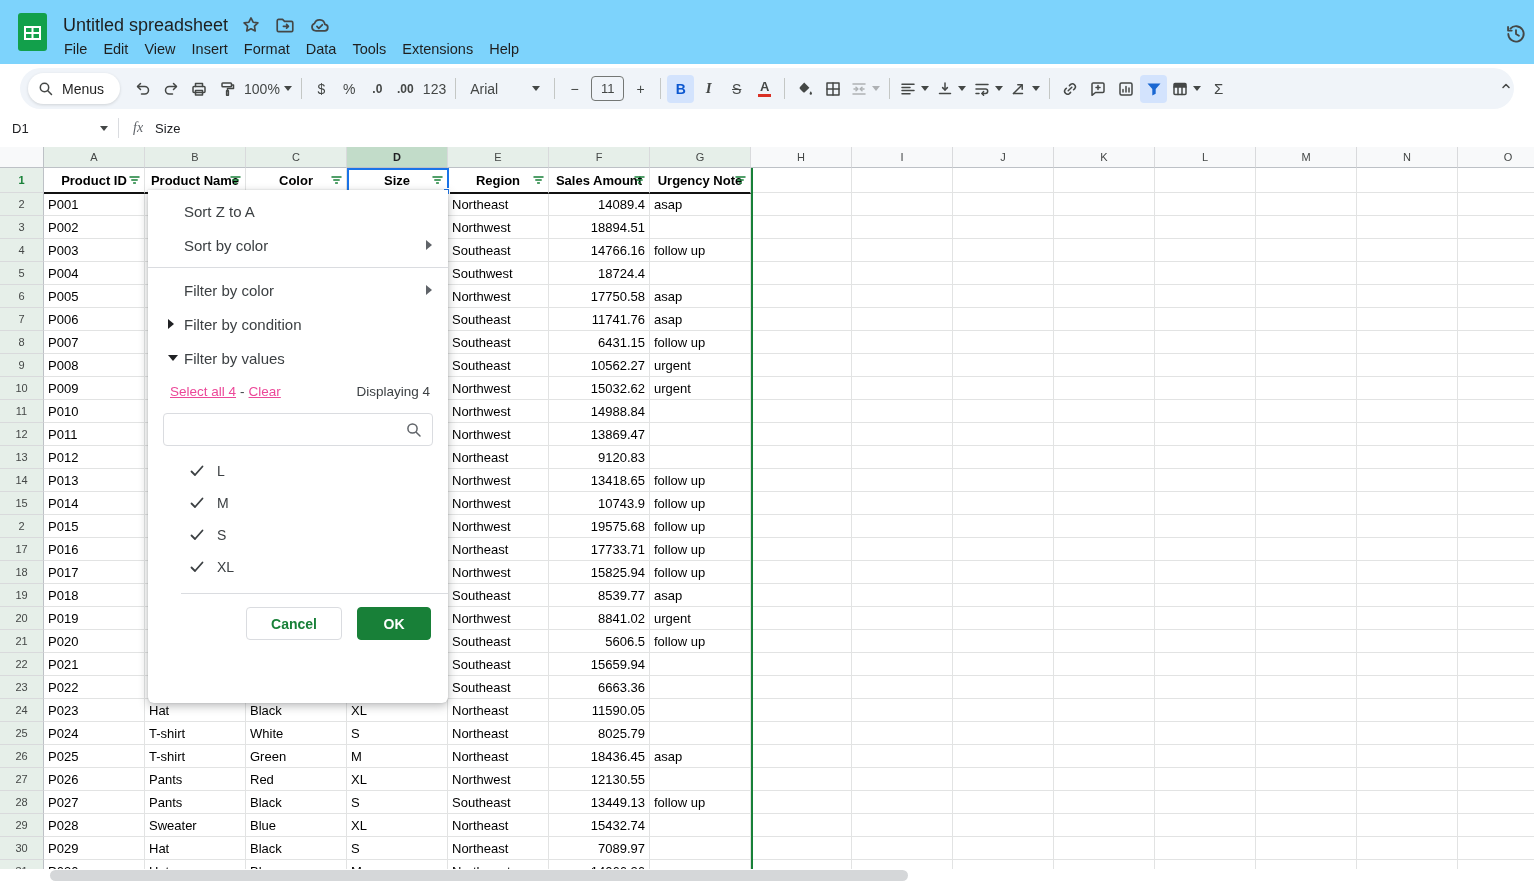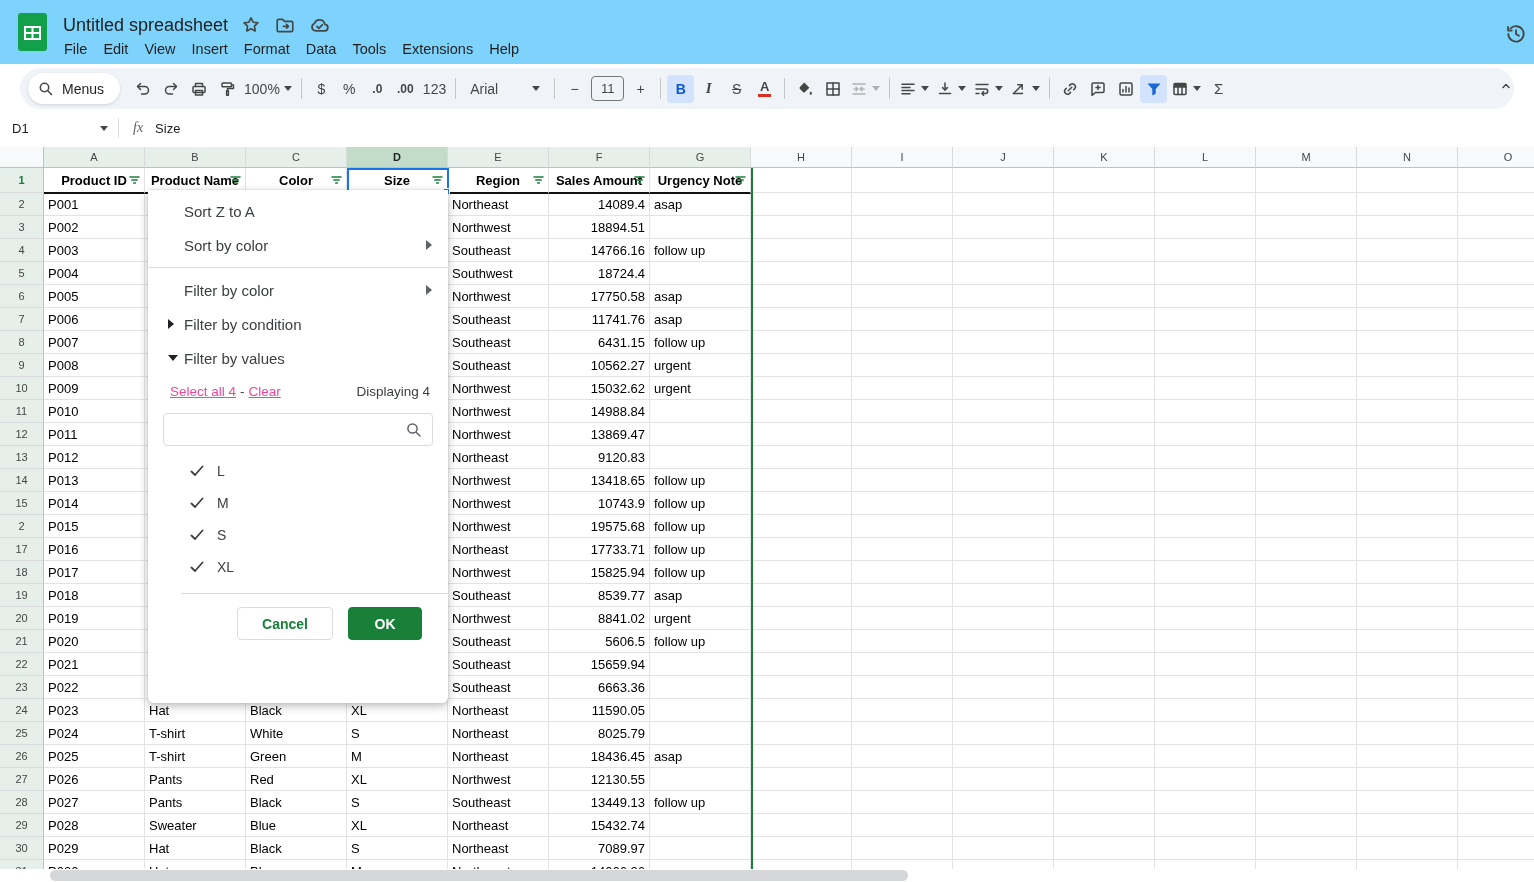--- a/index.html
+++ b/index.html
@@ -90,21 +90,21 @@
   .selrow { height:32px; display:flex; align-items:center; justify-content:space-between; padding:0 18px 0 22px; font-size:13.5px; }
   .flink { color:#ec4899; text-decoration:underline; }
   .fsep { color:#3c4043; margin:0 4px; }
   .displaying { color:#3c4043; }
   .fsearch { margin:6px 15px 0; height:33px; border:1px solid #dadce0; border-radius:4px; position:relative; }
   .fsearch input { border:none; outline:none; width:100%; height:100%; padding:0 34px 0 10px; font-size:13px; font-family:inherit; background:transparent; }
   .fsearch .mag { position:absolute; right:9px; top:7px; }
   .vlist { padding-top:9px; }
   .vitem { height:32px; display:flex; align-items:center; padding-left:42px; gap:13px; font-size:14px; color:#3c4043; }
   .bdiv { border-top:1px solid #dadce0; margin:10px 0 0 33px; }
-  .btnrow { display:flex; justify-content:flex-end; gap:15px; padding:13px 26px 0 0; }
+  .btnrow { display:flex; justify-content:flex-end; gap:15px; padding:13px 17px 0 0; }
   .btn { height:33px; border-radius:4px; font-size:14px; font-weight:700; display:flex; align-items:center; justify-content:center; }
   .btn-cancel { width:96px; background:#fff; border:1px solid #dadce0; color:#188038; }
   .btn-ok { width:74px; background:#188038; border:1px solid #188038; color:#fff; }
 
   
   .hscroll { position:absolute; left:0; right:0; bottom:0; height:13px; background:#fff; z-index:40; }
   .hthumb { position:absolute; left:50px; top:1px; width:858px; height:11px; background:#d5d7d9; border-radius:6px; }
 </style>
 </head>
 <body>

